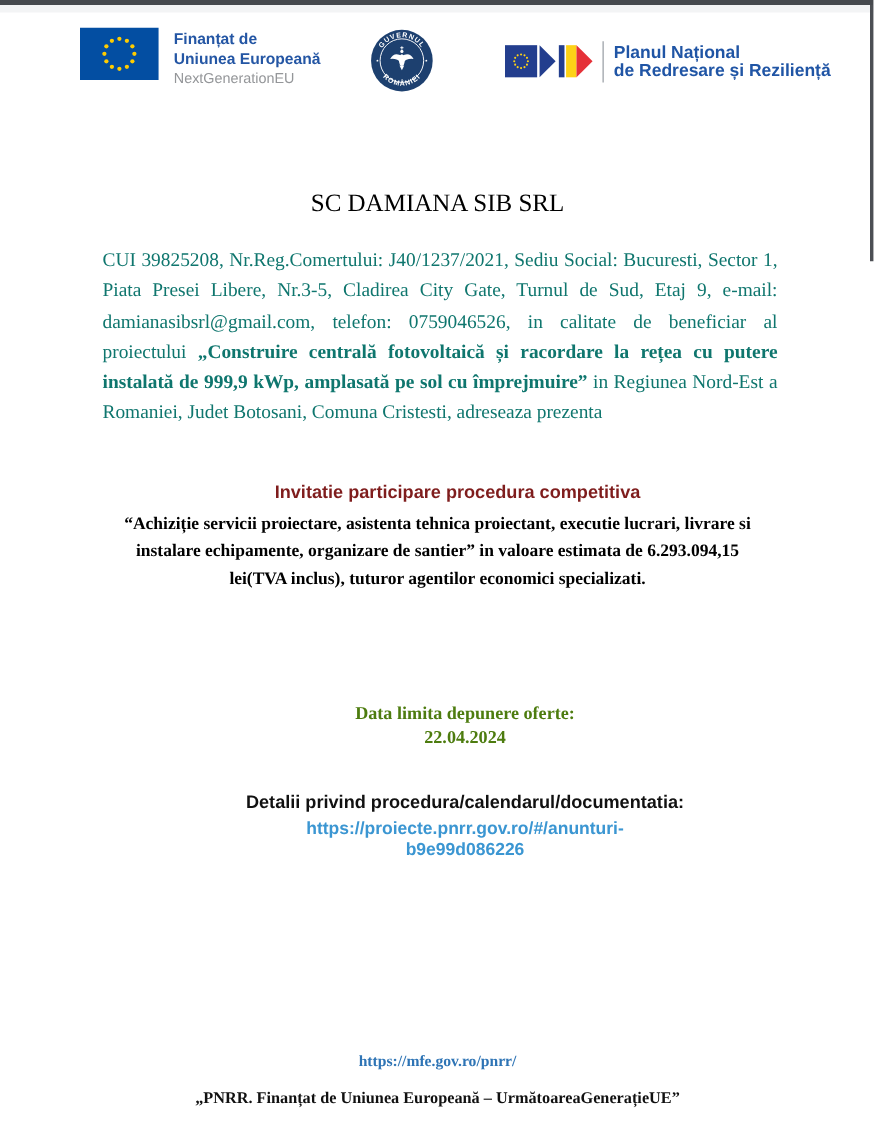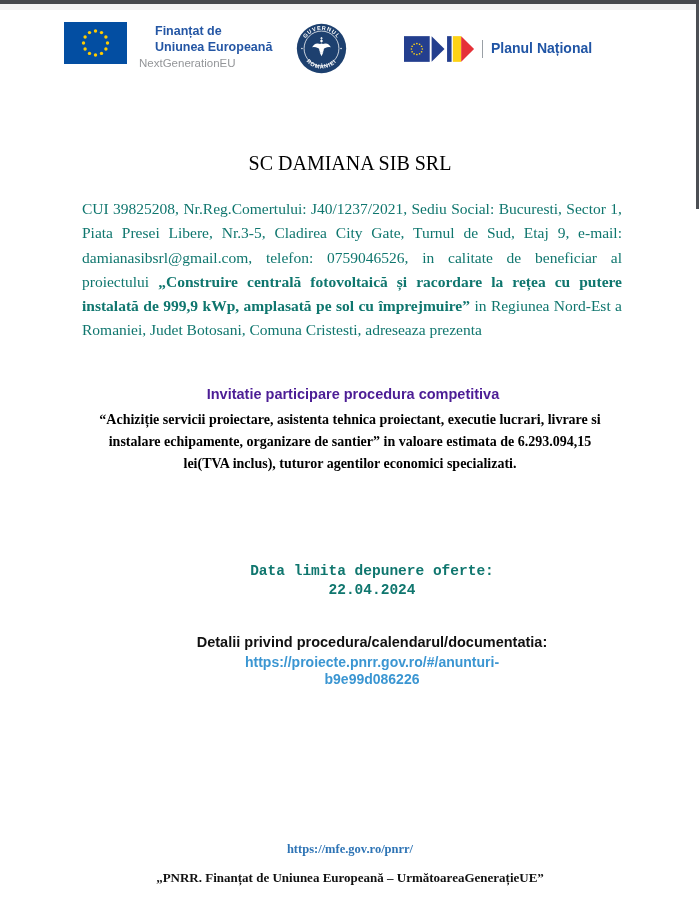--- a/index.html
+++ b/index.html
@@ -11,21 +11,21 @@
   }
   .window-top-border { position:absolute; top:0; left:0; width:699px; height:4px; background:#46494e; }
   .window-top-strip  { position:absolute; top:4px; left:0; width:699px; height:6px; background:#f3f4f5; }
   .scrollbar-thumb   { position:absolute; top:4px; right:0; width:3px; height:205px; background:#4c4f54; }
 
   
   .logo-row { position:absolute; top:20px; left:0; width:699px; height:70px; }
   .eu-logo { position:absolute; left:64px; top:2px; display:flex; }
   .eu-flag { width:63px; height:42px; display:block; }
   .eu-logo-text { margin-left:12px; padding-top:1px; font-family:"Liberation Sans", sans-serif; }
-  .eu-logo-text .l1, .eu-logo-text .l2 { font-weight:bold; color:#2456a4; font-size:12.5px; line-height:16px;margin-left:16px; }
+  .eu-logo-text .l1, .eu-logo-text .l2 { font-weight:bold; color:#2456a4; font-size:12.5px; line-height:16px; }
   .eu-logo-text .l3 { color:#949699; font-size:11.5px; line-height:17px; }
 
   .gov-seal { position:absolute; left:296px; top:3px; width:51px; height:51px; }
 
   .pnrr-logo { position:absolute; left:404px; top:7px; display:flex; align-items:center; }
   .pnrr-mark { width:72px; height:44px; display:block; }
   .pnrr-text {
     margin-left:6px; padding-left:8px; border-left:1.5px solid #9aa0a6;
     font-family:"Liberation Sans", sans-serif; font-weight:bold;
     color:#2055a5; font-size:14px; line-height:15.5px; padding-top:1px; padding-bottom:1px;
@@ -36,32 +36,32 @@
     position:absolute; top:152px; left:60px; width:580px;
     text-align:center; font-weight:normal; font-size:20px; color:#000;
   }
   .intro-para {
     position:absolute; top:197px; left:82px; width:540px;
     font-size:15.5px; line-height:24.3px; text-align:justify; color:#0f766e;
   }
   .intro-para .bold { font-weight:bold; }
 
   .invitation-heading {
-    position:absolute; top:386px; left:63px; width:580px; text-align:center;
-    font-family:"Liberation Sans", sans-serif; font-weight:bold; font-size:14.5px; color:#4c1d95;
+    position:absolute; top:386px; left:76px; width:580px; text-align:center;
+    font-family:"Liberation Sans", sans-serif; font-weight:bold; font-size:14.5px; color:#7f1d1d;
   }
   .invitation-body {
     position:absolute; top:409px; left:84px; width:532px; text-align:center;
     font-weight:bold; font-size:14px; line-height:21.8px; color:#000;
   }
 
   .deadline-block {
     position:absolute; top:562px; left:92px; width:560px; text-align:center;
-    font-family:Liberation Mono, monospace; font-weight:bold; font-size:14.5px;
-    line-height:18.5px; color:#0f766e;
+    font-family:Liberation Serif, serif; font-weight:bold; font-size:14.5px;
+    line-height:18.5px; color:#4d7c0f;
   }
 
   .details-block {
     position:absolute; top:633px; left:92px; width:560px; text-align:center;
     font-family:"Liberation Sans", sans-serif; font-weight:bold;
   }
   .details-label { font-size:14.5px; color:#111; line-height:18px; }
   .procedure-link { display:block; margin-top:3px; font-size:14px; line-height:16.8px;
     color:#3b96d2; text-decoration:none; cursor:pointer; }
 
@@ -150,20 +150,21 @@
           <circle cx="12.64" cy="23.75" r="1.3"></circle>
             <circle cx="15.75" cy="20.64" r="1.3"></circle>
         </g>
         <polygon points="43,8 63,28 43,48" fill="#233e8e"></polygon>
         <rect x="67" y="8" width="7" height="40" fill="#233e8e"></rect>
         <rect x="76" y="8" width="13" height="40" fill="#fdd216"></rect>
         <polygon points="89,8 109,28 89,48" fill="#e53138"></polygon>
       </svg>
       <div class="pnrr-text">
         <div>Planul Național</div>
+        <div>de Redresare și Reziliență</div>
       </div>
     </div>
   </div>
 
   <h1 class="doc-title">SC DAMIANA SIB SRL</h1>
 
   <p class="intro-para"><span>CUI 39825208, Nr.Reg.Comertului: J40/1237/2021, Sediu Social: Bucuresti, Sector 1, Piata Presei Libere, Nr.3-5, Cladirea City Gate, Turnul de Sud, Etaj 9, e-mail: damianasibsrl@gmail.com, telefon: 0759046526, in calitate de beneficiar al proiectului </span><span class="bold">„Construire centrală fotovoltaică și racordare la rețea cu putere instalată de 999,9 kWp, amplasată pe sol cu împrejmuire”</span><span> in Regiunea Nord-Est a Romaniei, Judet Botosani, Comuna Cristesti, adreseaza prezenta</span></p>
 
   <div class="invitation-heading">Invitatie participare procedura competitiva</div>
 

